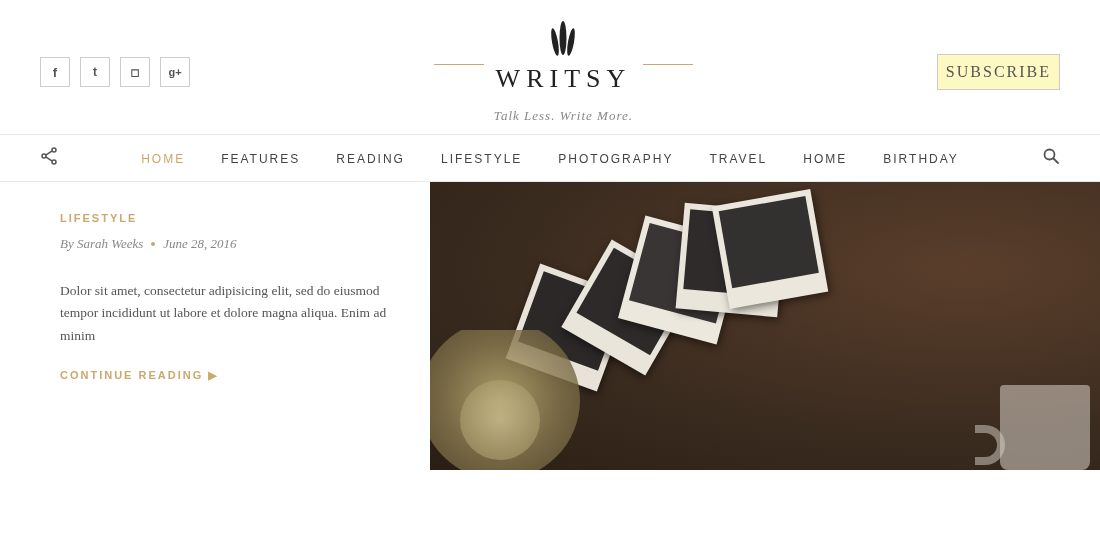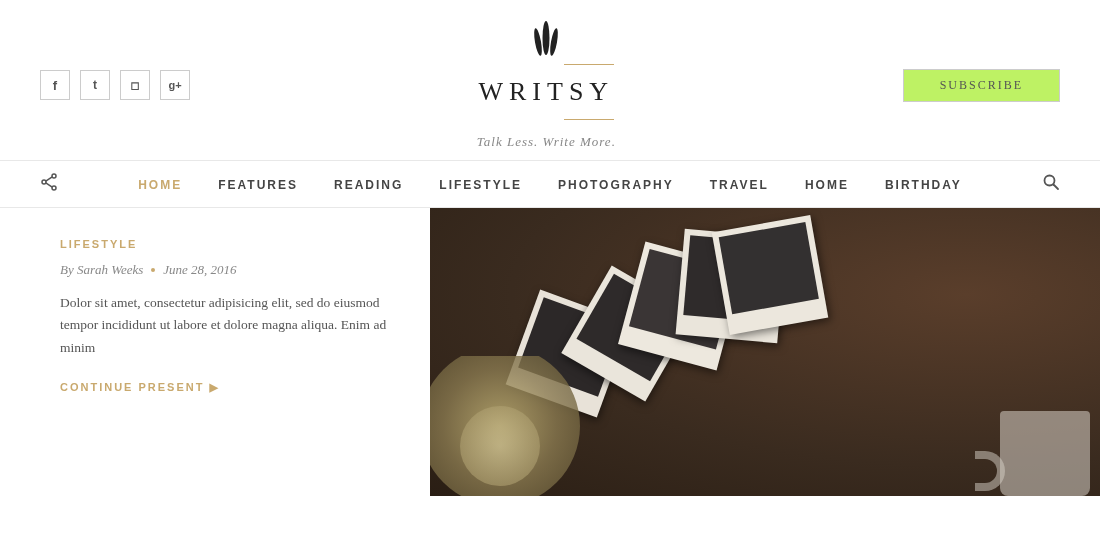--- a/index.html
+++ b/index.html
@@ -49,23 +49,22 @@
 
     .logo-icon {
       display: flex;
       gap: 3px;
       align-items: flex-end;
       margin-bottom: 4px;
     }
 
     .logo-title-row {
       display: flex;
-      align-items: flex-end;
+      align-items: flex-start;
       gap: 12px;
-      flex-direction: column;
     }
 
     .logo-line {
       width: 50px;
       height: 1px;
       background: #c9a96e;
     }
 
     .logo-text {
       font-family: 'Georgia', serif;
@@ -83,25 +82,25 @@
       margin-top: 14px;
     }
 
     .subscribe-area {
       display: flex;
       align-items: center;
     }
 
     .subscribe-btn {
       border: 1.5px solid #ccc;
-      padding: 8px 36px;
-      font-size: 12px;
+      padding: 8px 8px;
+      font-size: 16px;
       letter-spacing: 2px;
       color: #555;
-      background: #bef264;
+      background: #fef9c3;
       cursor: pointer;
       font-family: 'Georgia', serif;
     }
 
     
     .divider {
       height: 1px;
       background: #e8e8e8;
       margin: 0 0 0 0;
     }
@@ -131,21 +130,21 @@
       list-style: none;
       align-items: center;
     }
 
     .nav-links li a {
       text-decoration: none;
       font-family: Arial, sans-serif;
       font-size: 12px;
       letter-spacing: 2px;
       color: #444;
-      font-weight: bold;
+      font-weight: normal;
     }
 
     .nav-links li.active a {
       color: #c9a96e;
     }
 
     .search-icon {
       position: absolute;
       right: 40px;
       cursor: pointer;
@@ -187,21 +186,21 @@
       letter-spacing: 1px;
       color: #222;
       line-height: 1.25;
       margin-bottom: 14px;
       text-transform: uppercase;
     }
 
     .hero-meta {
       font-size: 13px;
       color: #888;
-      margin-bottom: 14px;
+      margin-bottom: 28px;
       display: flex;
       align-items: center;
       gap: 8px;
       font-style: italic;
     }
 
     .hero-meta .dot {
       width: 4px;
       height: 4px;
       background: #c9a96e;
@@ -323,21 +322,21 @@
 <div class="hero">
 
   <div class="hero-card">
     <div class="hero-category">LIFESTYLE</div>
     <div class="hero-meta">
       <span>By Sarah Weeks</span>
       <span class="dot"></span>
       <span>June 28, 2016</span>
     </div>
     <p class="hero-excerpt">Dolor sit amet, consectetur adipisicing elit, sed do eiusmod tempor incididunt ut labore et dolore magna aliqua. Enim ad minim</p>
-    <a class="hero-read-more">CONTINUE PRESENT ▶</a>
+    <a class="hero-read-more">CONTINUE READING ▶</a>
   </div>
 
   <div class="hero-photo">
     <div class="hero-photo-bg"></div>
 
     <div style="position:absolute; top:15px; left:50px; width:340px; height:240px;">
 
       <div style="position:absolute; top:80px; left:40px; background:#e8e2d8; padding:6px 6px 20px 6px; transform:rotate(20deg); box-shadow:2px 3px 8px rgba(0,0,0,0.5);">
         <div style="width:85px;height:75px;background:#2c2828;"></div>
       </div>

